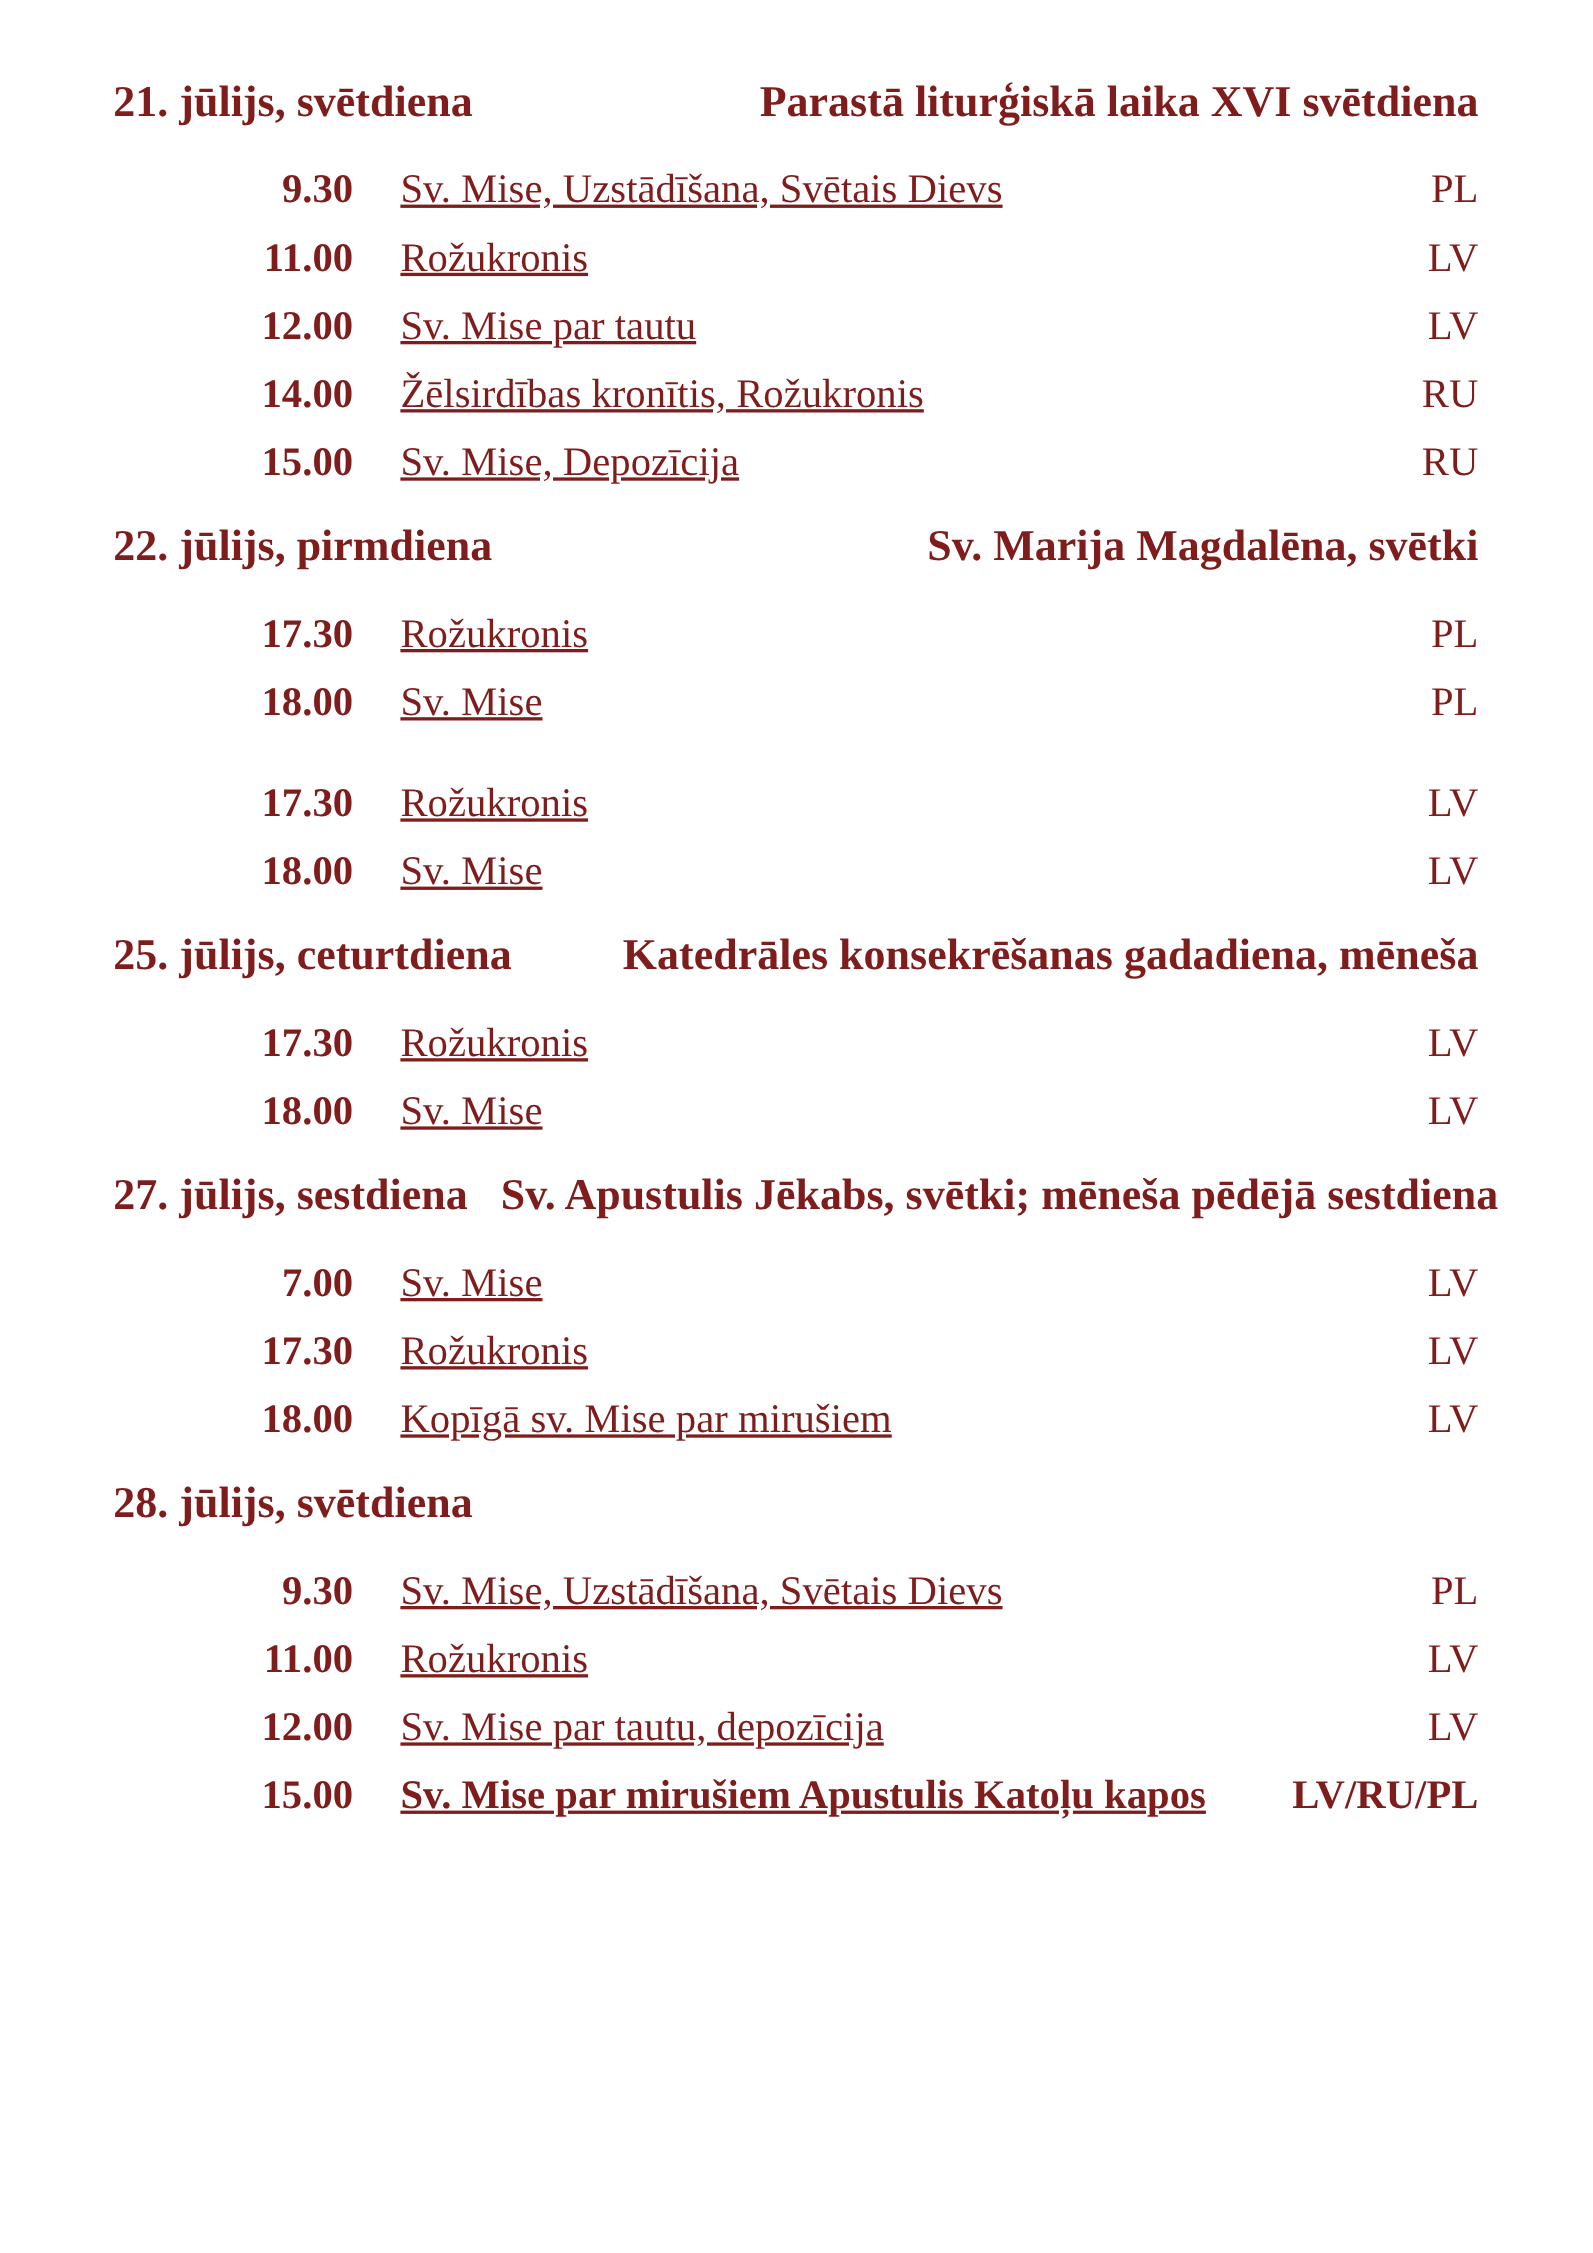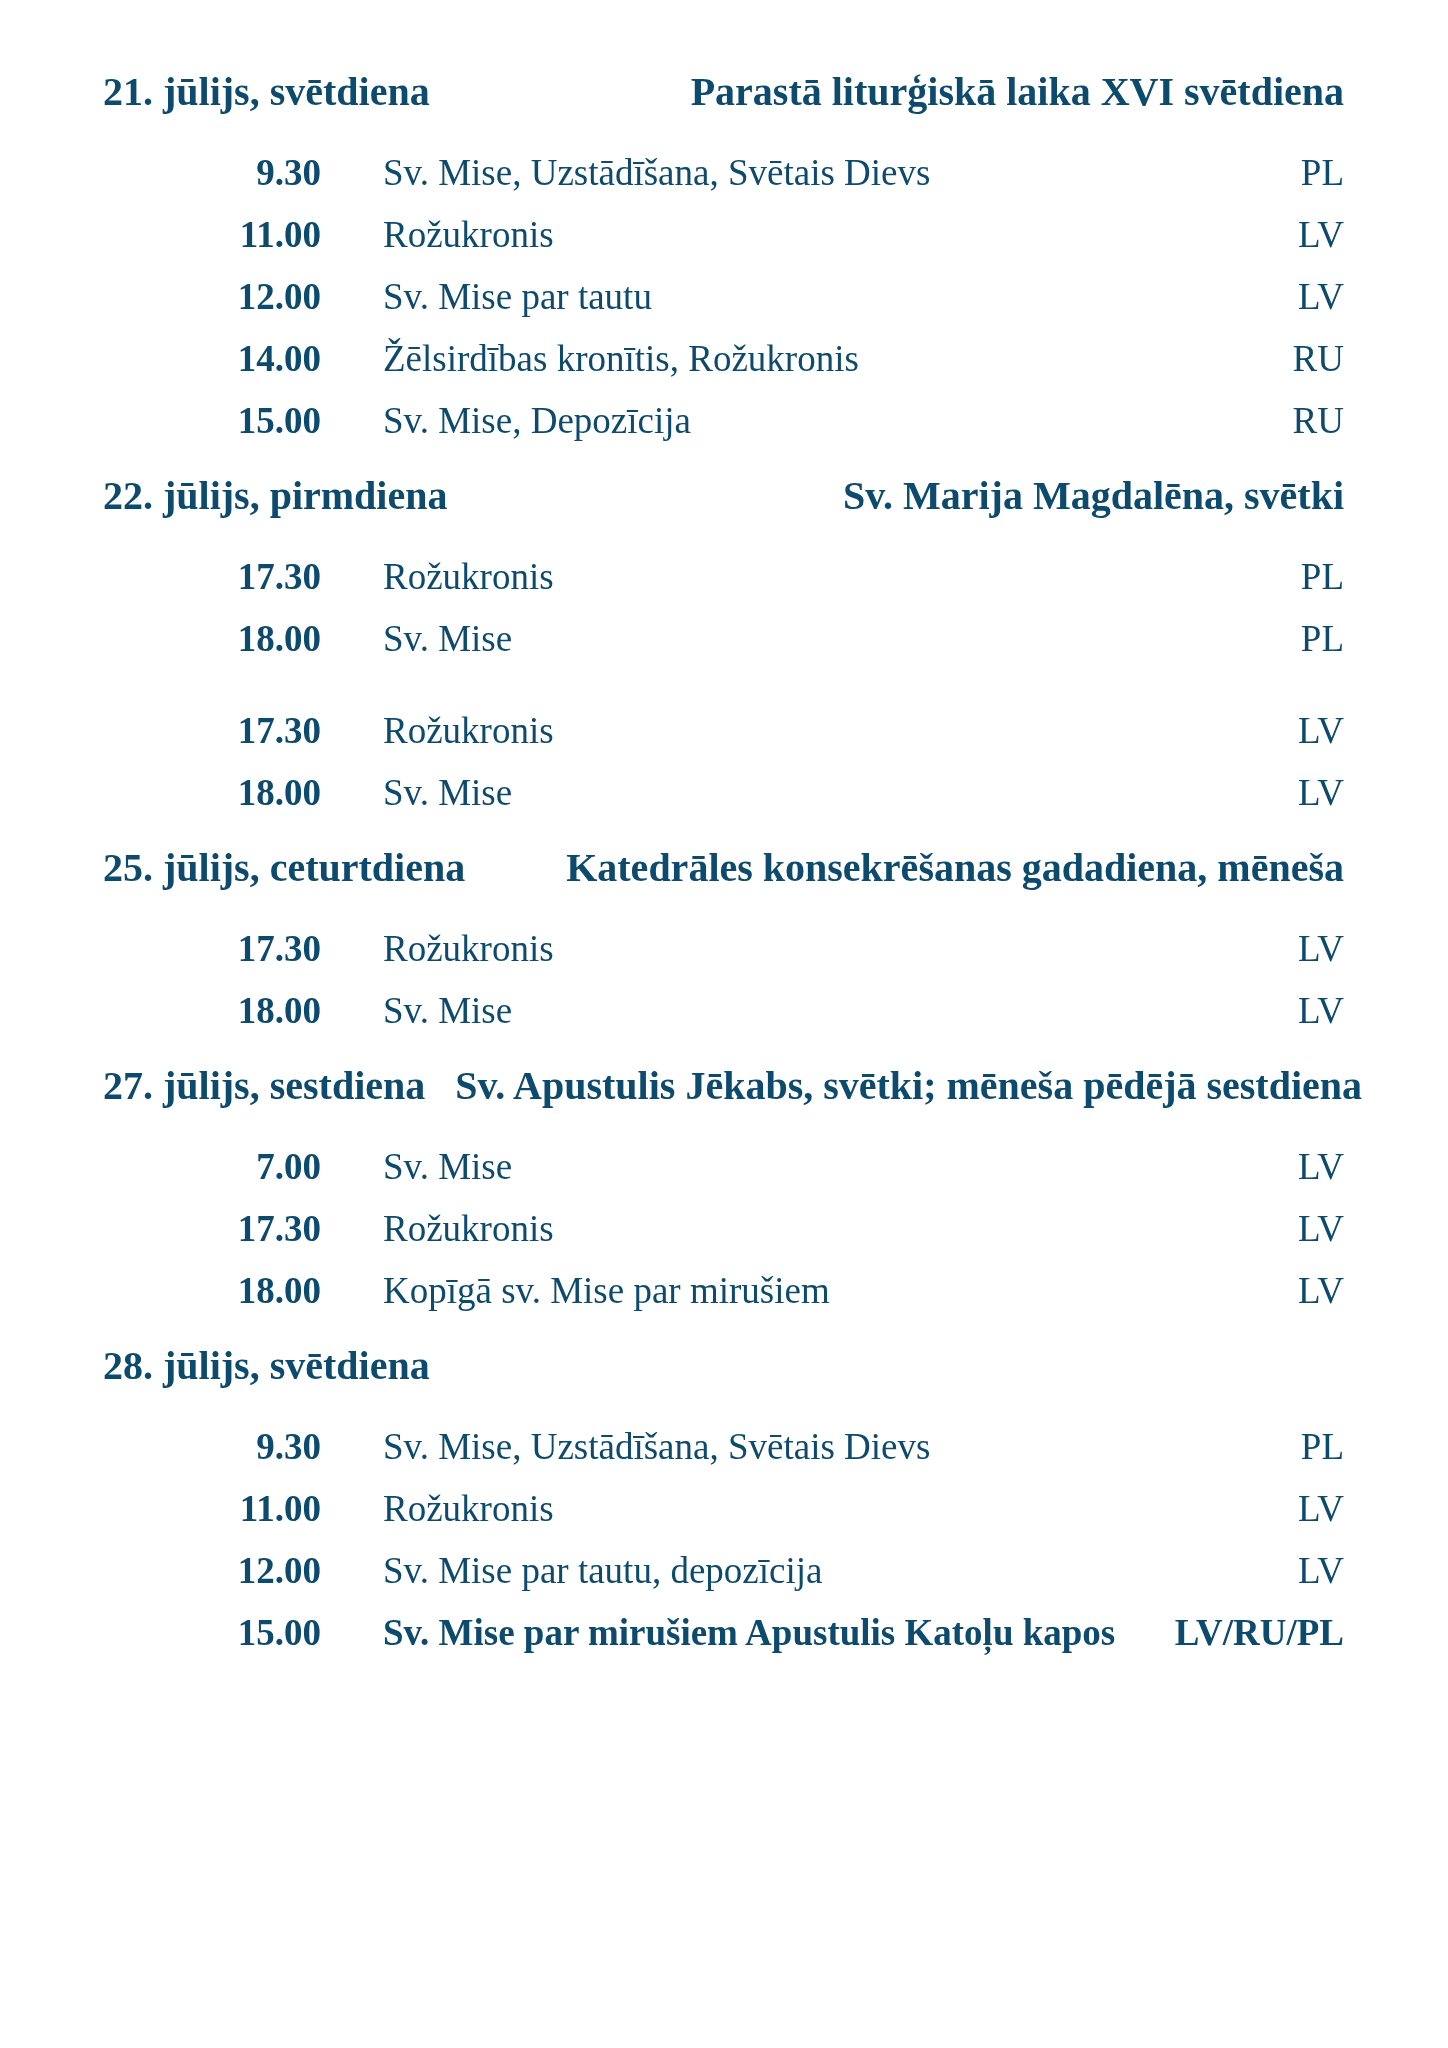--- a/index.html
+++ b/index.html
@@ -7,21 +7,21 @@
     padding: 0;
     background: #ffffff;
   }
   .page {
     position: relative;
     width: 1448px;
     height: 1894px;
     box-sizing: border-box;
     padding: 69px 104px 0 103px;
     background: #ffffff;
-    color: #0c4a6e;
+    color: #7f1d1d;
     font-family: "Liberation Serif", "DejaVu Serif", serif;
     overflow: hidden;
   }
   .day {
     margin: 0 0 30px 0;
   }
   .day-header {
     display: flex;
     justify-content: space-between;
     align-items: baseline;
@@ -41,23 +41,24 @@
   }
   .event-time {
     flex: 0 0 218px;
     text-align: right;
     font-weight: 700;
     white-space: nowrap;
     margin-top: 18px;
   }
   .event-desc {
     flex: 1 1 auto;
-    margin-left: 62px;
+    margin-left: 43px;
     white-space: nowrap;
     min-width: 0;
+    text-decoration: underline;
   }
   .event-lang {
     flex: 0 0 auto;
     margin-left: 20px;
     text-align: center;
     white-space: nowrap;
   }
   .event.bold .event-desc,
   .event.bold .event-lang {
     font-weight: 700;

